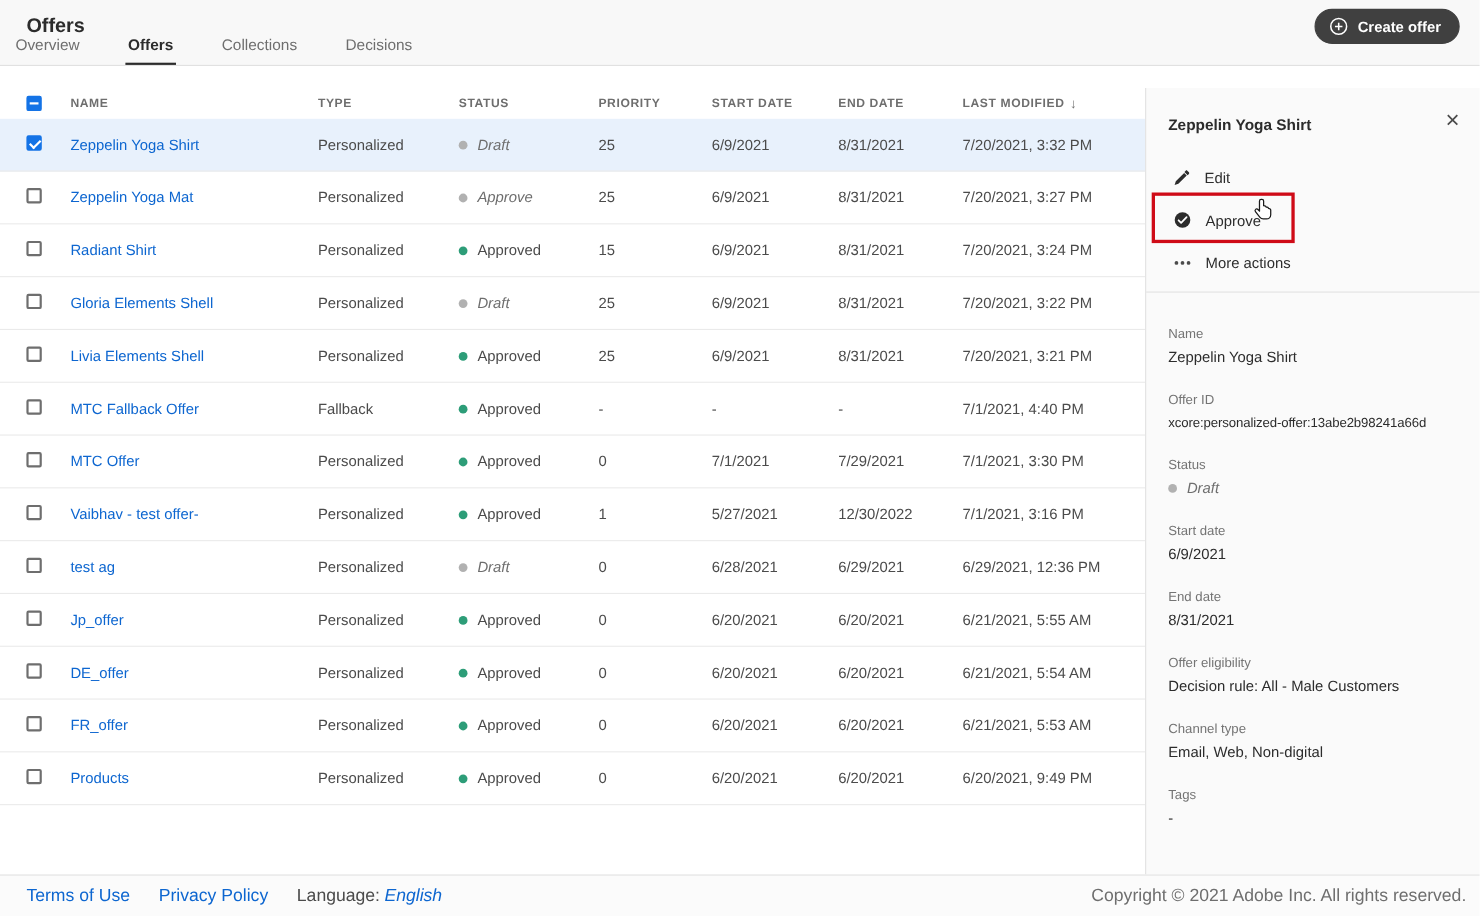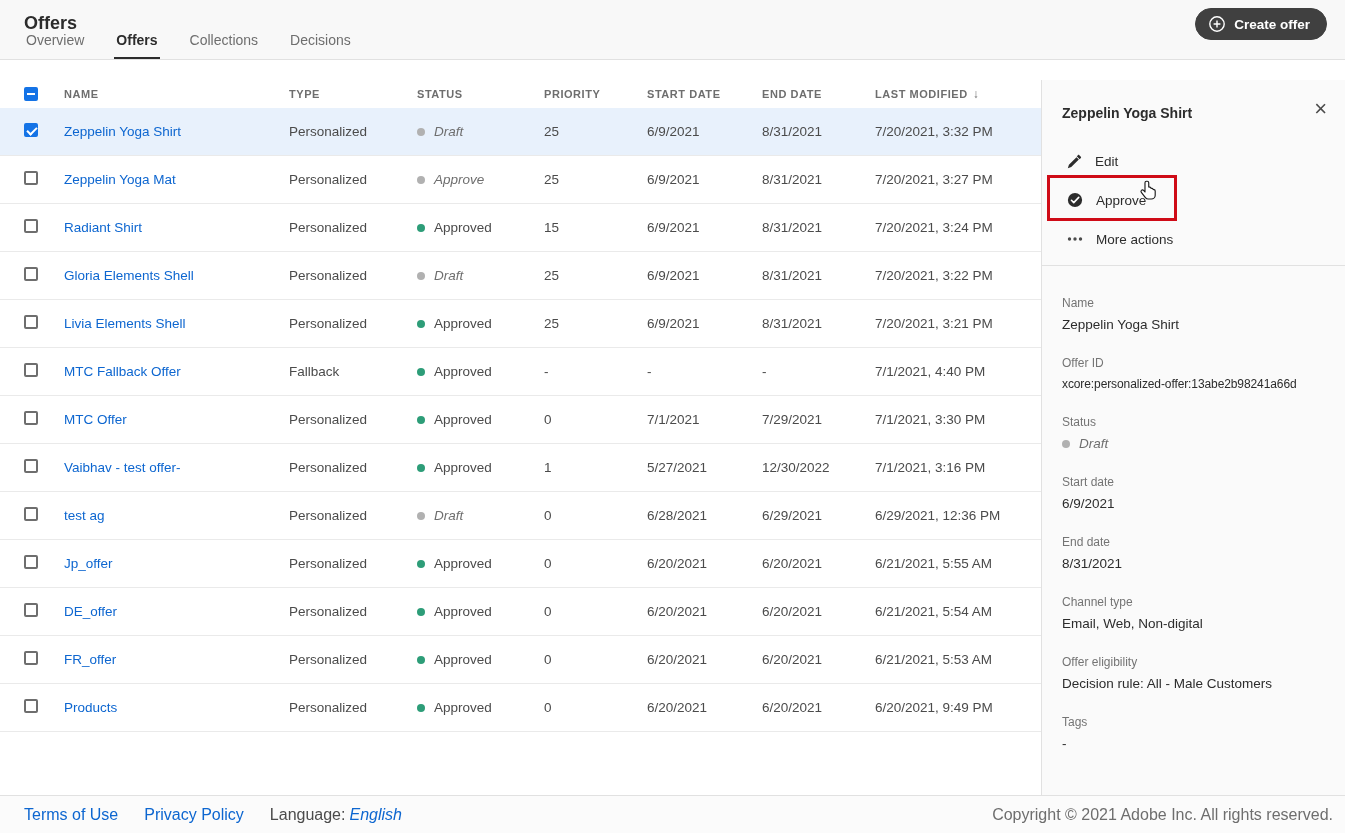--- a/index.html
+++ b/index.html
@@ -4,21 +4,21 @@
 <style>
   * { margin:0; padding:0; box-sizing:border-box; }
   html,body { width:1345px; height:833px; }
   body { font-family:"Liberation Sans","DejaVu Sans",sans-serif; background:#fff; color:#4b4b4b; position:relative; overflow:hidden; }
   a { text-decoration:none; }
 
   
   .app-header { position:absolute; top:0; left:0; right:0; height:60px; background:#f8f8f8; border-bottom:1px solid #e1e1e1; }
   .page-title { position:absolute; left:24px; top:13px; font-size:18px; font-weight:700; color:#2c2c2c; }
   .create-btn { position:absolute; right:18px; top:8px; height:32px; display:flex; align-items:center; gap:8px; padding:0 16px 0 12px; background:#404040; border:1px solid #404040; border-radius:16px; color:#fff; font-size:13.5px; font-weight:700; cursor:pointer; }
-  .tabs { position:absolute; left:24px; bottom:0; display:flex; gap:28px; }
+  .tabs { position:absolute; left:12px; bottom:0; display:flex; gap:40px; }
   .tab { font-size:14px; color:#6e6e6e; padding:0 2px 9px; border-bottom:2px solid transparent; cursor:pointer; }
   .tab.active { color:#2c2c2c; font-weight:700; border-bottom-color:#2c2c2c; }
 
   
   .main { position:absolute; top:80px; left:0; width:1041px; bottom:38px; background:#fff; overflow:hidden; }
   .toolbar { position:relative; height:60px; }
   .filter-icon { position:absolute; left:24px; top:21px; cursor:pointer; }
   .search-box { position:absolute; left:60px; top:14px; width:188px; height:31px; border:1px solid #bcbcbc; border-radius:16px; background:#fff; }
   .search-box input { position:absolute; left:31px; top:1px; width:148px; height:27px; border:none; outline:none; font-size:13px; color:#505050; background:transparent; font-family:inherit; }
   .search-box input::placeholder { color:#767676; font-style:italic; }
@@ -354,31 +354,31 @@
     </div>
   </div>
       <div class="field">
     <div class="field-label">End date</div>
     <div class="field-value">
       
       <span class="fv-text">8/31/2021</span>
     </div>
   </div>
       <div class="field">
+    <div class="field-label">Offer eligibility</div>
+    <div class="field-value">
+      
+      <span class="fv-text">Decision rule: All - Male Customers</span>
+    </div>
+  </div>
+      <div class="field">
     <div class="field-label">Channel type</div>
     <div class="field-value">
       
       <span class="fv-text">Email, Web, Non-digital</span>
-    </div>
-  </div>
-      <div class="field">
-    <div class="field-label">Offer eligibility</div>
-    <div class="field-value">
-      
-      <span class="fv-text">Decision rule: All - Male Customers</span>
     </div>
   </div>
       <div class="field">
     <div class="field-label">Tags</div>
     <div class="field-value">
       
       <span class="fv-text">-</span>
     </div>
   </div>
     </div>

